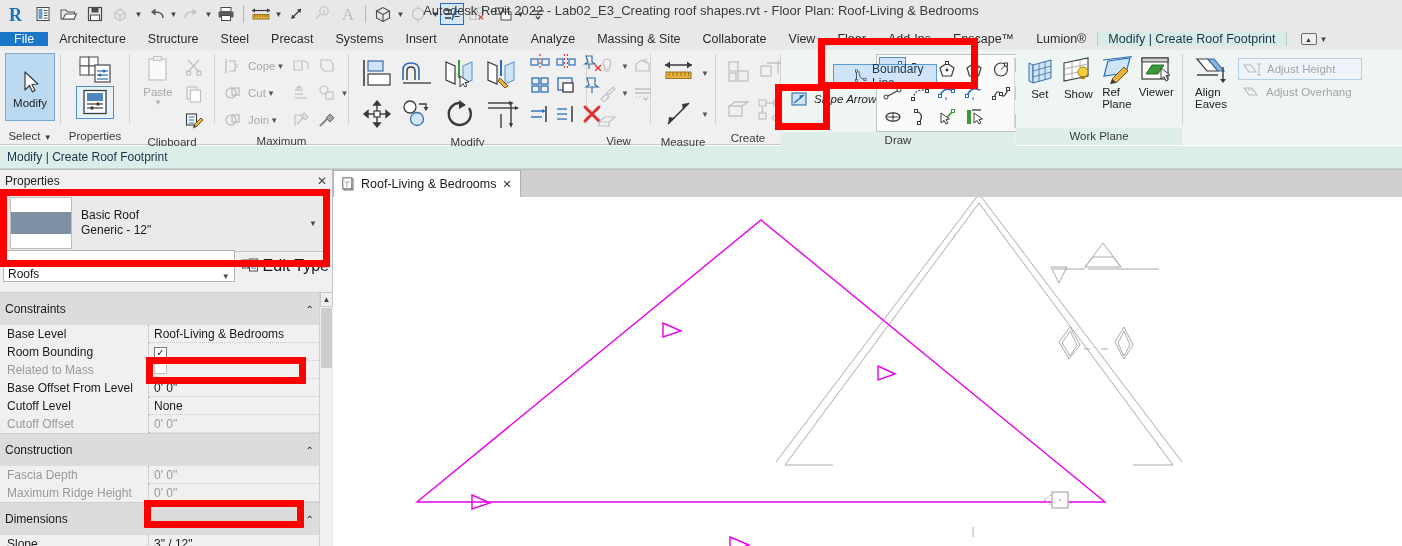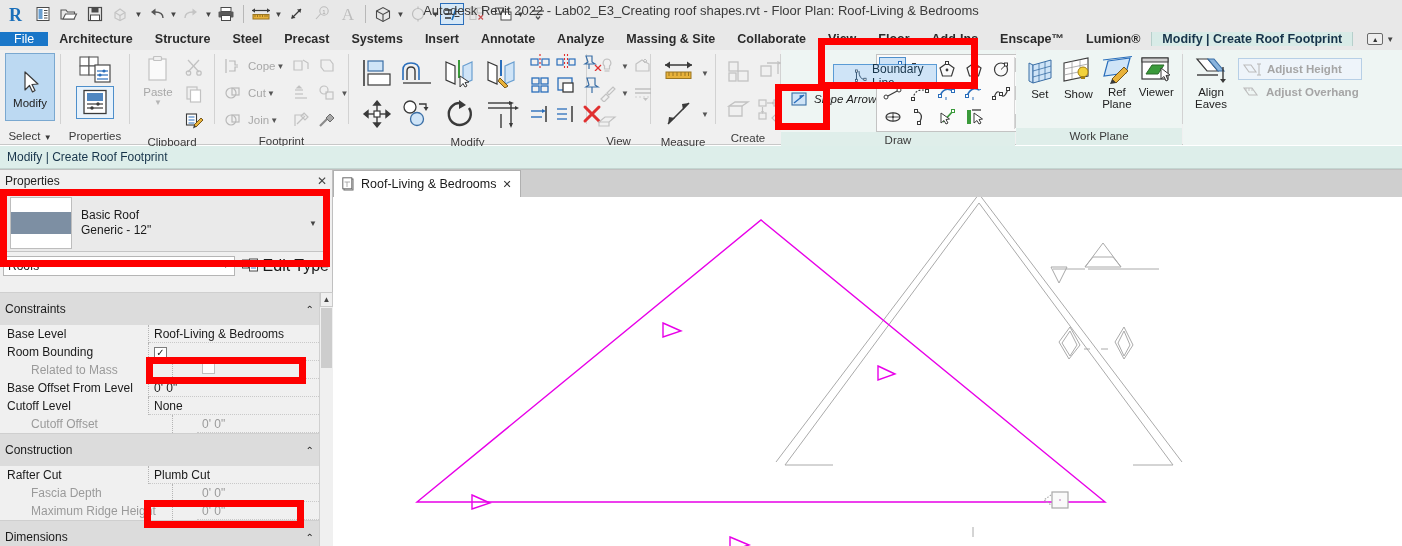--- a/index.html
+++ b/index.html
@@ -35,21 +35,21 @@
   .tabbar{
     position:absolute; left:0; top:28px; width:1402px; height:22px;
     background:#e8e8e8;
     display:flex; align-items:center;
     font-size:12.5px;
   }
   .tab-file{
     background:#1976c8; color:#fff; padding:0 14px;
     display:flex;align-items:center; font-size:12.5px;
   }
-  .tab{ padding:0 11px; display:flex;align-items:center; color:#2b2b2b; white-space:nowrap;font-weight:bold;}
+  .tab{ padding:0 11px; display:flex;align-items:center; color:#2b2b2b; white-space:nowrap;}
   .tab.ctx{
     background:#d8ebe7; color:#17344a;
     border-left:1px solid #b6cfcb; border-right:1px solid #b6cfcb;
     padding:0 10px;
   }
   .tab-arrow{ display:flex;align-items:center;gap:3px; padding-left:14px;}
   .tab-arrow .minbox{
     width:16px;height:12px;border:1px solid #6a6a6a;border-radius:2px;background:#eee;
     display:flex;align-items:center;justify-content:center;font-size:7px;color:#333;
   }
@@ -68,21 +68,21 @@
     font-size:11.5px; color:#3a3a3a;
   }
   .panel-sep{ width:1px; background:#d2d2d2; margin:4px 0 20px 0; }
   .panel.ctx{ background:#eef5f3; }
   .panel.ctx .panel-label{ background:#dfeeea; }
 
   .bigbtn{
     width:54px; display:flex;flex-direction:column;align-items:center;
     padding-top:2px; font-size:11.5px; color:#222;
   }
-  .bigbtn .lbl{ margin-top:1px; text-align:center; line-height:12px;}
+  .bigbtn .lbl{ margin-top:1px; text-align:left; line-height:12px;}
   .bigbtn.sel{ background:#bcd9f2; border:1px solid #7aa8d0; }
   .smallgrid{ display:flex; flex-direction:column; gap:1px; }
   .srow{ display:flex; align-items:center; height:26px; }
   .sbtn{ width:26px;height:26px;display:flex;align-items:center;justify-content:center;}
   .slabel{ font-size:11.5px; color:#8d8d8d; padding-left:2px; white-space:nowrap;}
   .slabel.on{ color:#222; }
   .mini-caret{ width:10px;text-align:center;color:#555;font-size:8px; }
   .gray svg *{ stroke:#b9b9b9 !important; }
   .gray .slabel{ color:#a8a8a8; }
 
@@ -145,43 +145,43 @@
   }
   .type-thumb{ width:62px;height:52px;background:#fff;border:1px solid #bdbdbd;
                display:flex;align-items:center;justify-content:center;}
   .type-thumb .band{ width:60px;height:22px;background:#7d8fa3;}
   .type-txt{ flex:1; padding-left:9px; line-height:15px; font-size:12px; color:#1a1a1a;}
   .type-caret{ width:18px;text-align:center;color:#444;font-size:8px;}
   .cat-row{
     display:flex; align-items:center; height:21px; margin-top:3px; padding:0 3px;
   }
   .cat-combo{
-    flex:1; height:20px; background:#fff; border:1px solid #b5b5b5;
-    display:flex;align-items:center;justify-content:space-between;
+    flex:1; height:32px; background:#fff; border:1px solid #b5b5b5;
+    display:flex;align-items:flex-end;justify-content:space-between;
     padding:0 4px; font-size:12px;
   }
   .edit-type{ display:flex;align-items:center;gap:4px; padding-left:7px; font-size:16px; color:#1a1a1a;}
 
   
   .ptable{ position:absolute; left:0; top:122px; width:333px; height:255px; display:flex; }
   .ptbody{ flex:1; overflow:hidden; }
   .grp{
     height:19px; background:#dcdcdc; display:flex;align-items:center;justify-content:space-between;
     padding:16px 5px; font-size:12px; color:#1a1a1a; border-top:1px solid #cfcfcf;
   }
   .prow{ height:18px; display:flex; align-items:center; font-size:12px; }
   .pname{
     width:149px; padding-left:7px; color:#1a1a1a; white-space:nowrap;
     border-right:1px dotted #b4b4b4; height:18px; line-height:18px;
   }
   .pval{
     flex:1; padding-left:5px; color:#1a1a1a; height:18px; line-height:18px;
     border-bottom:1px dotted #c9c9c9; white-space:nowrap;
   }
-  .prow.dim .pname, .prow.dim .pval{ color:#9a9a9a;margin-left:24px; }
+  .prow.dim .pname, .prow.dim .pval{ color:#9a9a9a; }
   .chk{ width:13px;height:13px;border:1px solid #7c7c7c;background:#fff;
         display:inline-flex;align-items:center;justify-content:center;
         font-size:10px;color:#1a1a1a; line-height:1;}
   .chk.empty{ border-color:#c0c0c0; }
   .pscroll{ width:14px; background:#f0f0f0; border-left:1px solid #d0d0d0;
             display:flex; flex-direction:column; }
   .psb{ height:15px; display:flex;align-items:center;justify-content:center;
         font-size:8px;color:#444;border:1px solid #cacaca;background:#efefef;}
   .pthumb{ margin:1px 1px 0 1px; background:#cdcdcd; height:60px; }
 
@@ -585,21 +585,21 @@
             </div>
           <div class="sbtn">
               <svg width="18" height="18" viewBox="0 0 18 18">
                 <path d="M2 15 L9 8" stroke="#8a8a8a" stroke-width="2.2"></path>
                 <path d="M8 7 L12 3 L16 7 L12 11 Z" fill="#a8a8a8" stroke="#6a6a6a" stroke-width="1"></path>
               </svg>
             </div>
         </div>
       </div>
     </div>
-    <div class="panel-label">Footprint</div>
+    <div class="panel-label">Maximum</div>
   </div>
   <div class="panel-sep"></div>
 
   <div class="panel" style="width:237px;">
     <div class="panel-body">
       <div class="smallgrid" style="margin-left:3px;">
         <div class="srow" style="height:40px;">
           <div class="sbtn" style="width:40px;height:40px;">
             <svg width="32" height="32" viewBox="0 0 32 32">
                 <line x1="3" y1="3" x2="3" y2="29" stroke="#3a3a3a" stroke-width="1.6"></line>
@@ -1095,21 +1095,21 @@
       <div class="bigbtn" style="width:46px;">
         <svg width="34" height="30" viewBox="0 0 34 30">
           <path d="M3 4 L14 4 L24 16 L13 16 Z" fill="#fff" stroke="#3a3a3a" stroke-width="1.2"></path>
           <path d="M14 4 L20 4 L30 16 L24 16 Z" fill="#8ab4dd" stroke="#3a6ea5" stroke-width="1.1"></path>
           <line x1="3" y1="20" x2="24" y2="20" stroke="#3a3a3a" stroke-width="1.4"></line>
           <line x1="29" y1="12" x2="29" y2="25" stroke="#3a3a3a" stroke-width="1.4"></line>
           <path d="M29 28 l-3 -4 h6 z" fill="#3a3a3a"></path>
         </svg>
         <div class="lbl"><span>Align</span><br><span>Eaves</span></div>
       </div>
-      <div style="display:flex;flex-direction:column;gap:1px;margin-top:5px;margin-left:4px;font-weight:bold;">
+      <div style="display:flex;flex-direction:column;gap:1px;margin-top:5px;margin-left:4px;">
         <div class="tool-disabled first">
           <svg width="20" height="17" viewBox="0 0 20 17">
               <path d="M2 4 L9 4 L14 11 L7 11 Z" fill="none" stroke="#bcbcbc" stroke-width="1.1"></path>
               <line x1="17" y1="3" x2="17" y2="14" stroke="#bcbcbc" stroke-width="1.1"></line>
               <line x1="15" y1="3" x2="19" y2="3" stroke="#bcbcbc" stroke-width="1.1"></line>
               <line x1="15" y1="14" x2="19" y2="14" stroke="#bcbcbc" stroke-width="1.1"></line>
             </svg>
           <span>Adjust  Height</span>
         </div>
         <div class="tool-disabled">
@@ -1209,24 +1209,20 @@
         <div class="pval">None</div>
       </div>
       <div class="prow dim">
         <div class="pname">Cutoff Offset</div>
         <div class="pval">0'  0"</div>
       </div>
 
       <div class="grp">
         <span>Construction</span>
         <span style="font-size:10px;">⌃</span>
-      </div>
-      <div class="prow">
-        <div class="pname">Rafter Cut</div>
-        <div class="pval">Plumb Cut</div>
       </div>
       <div class="prow dim">
         <div class="pname">Fascia Depth</div>
         <div class="pval">0'  0"</div>
       </div>
       <div class="prow dim">
         <div class="pname">Maximum Ridge Height</div>
         <div class="pval">0'  0"</div>
       </div>
 

